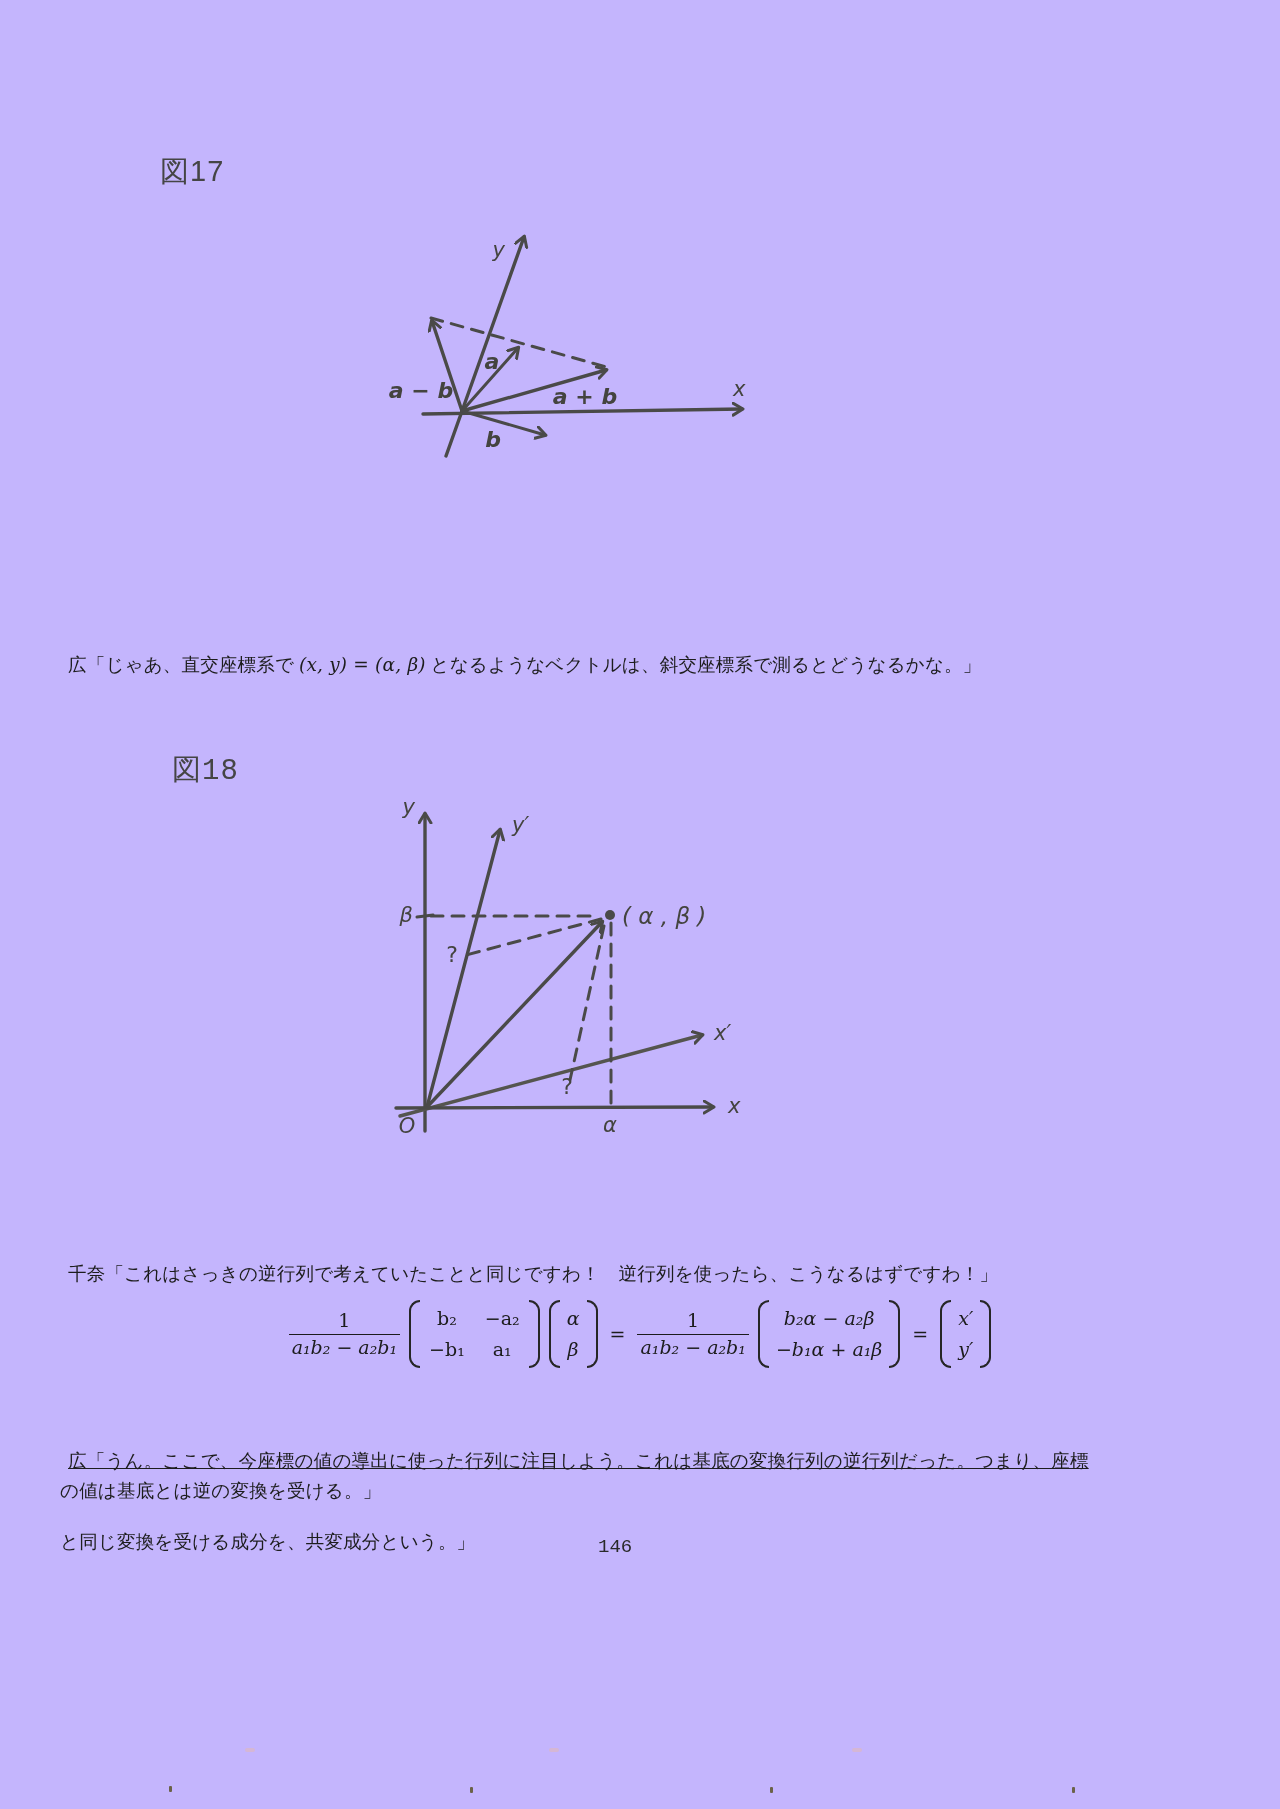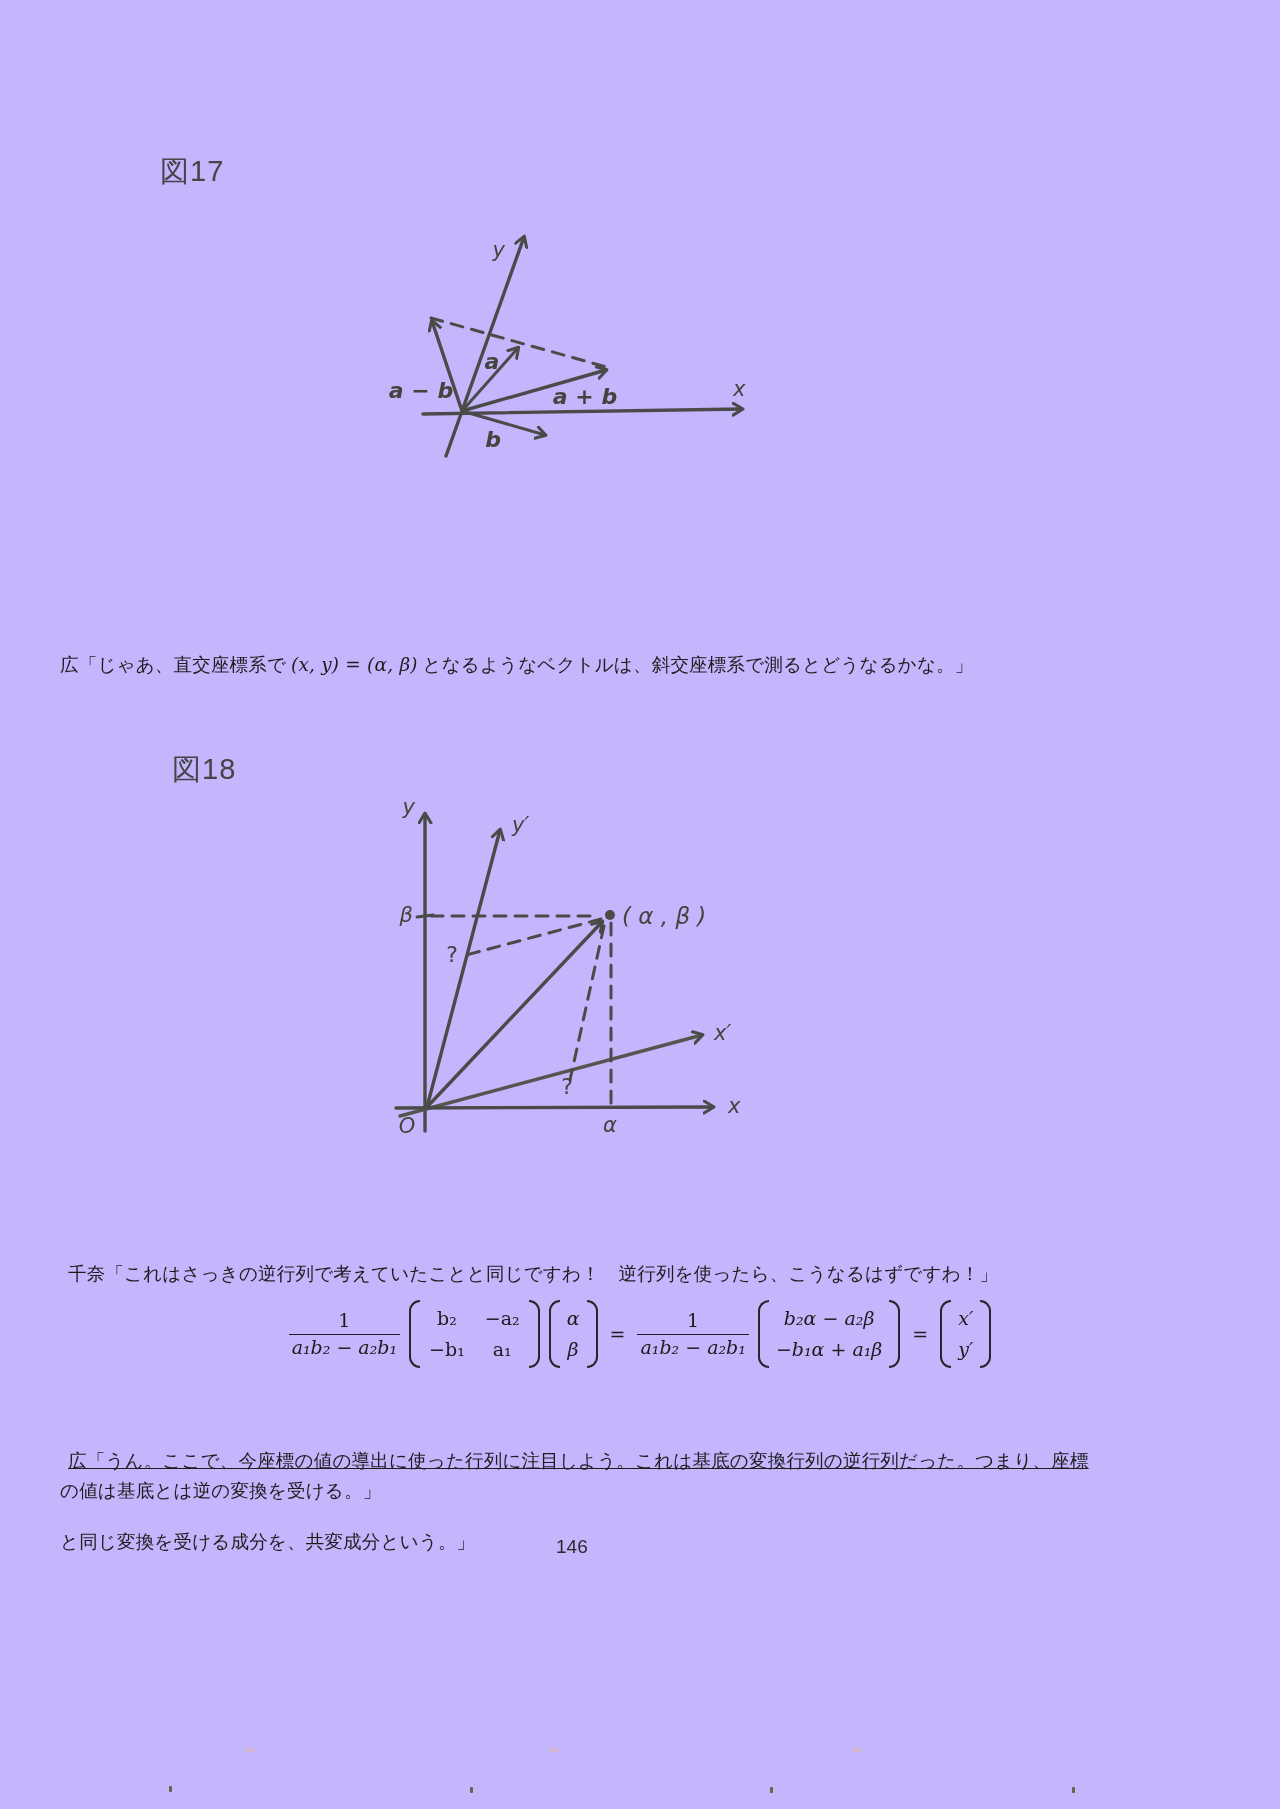--- a/index.html
+++ b/index.html
@@ -40,21 +40,21 @@
   .cells2 { display:grid; grid-template-columns:auto auto; column-gap:20px; row-gap:3px;
             padding:5px 9px; justify-items:center; align-items:center; line-height:1.45; }
   .cells1 { display:grid; row-gap:3px; padding:5px 7px; justify-items:center; align-items:center;
             font-style:italic; line-height:1.45; }
   .eq { font-style:normal; padding:0 3px; }
 
   
   .speck { position:absolute; background:#6b6248; width:3px; height:6px; border-radius:1px; }
   .pink  { position:absolute; background:#e3b8b4; width:10px; height:4px; opacity:.55; border-radius:2px; }
 
-  .pagenum { position:absolute; font-size:19px; color:#2a2a2a; font-family:Liberation Sans, sans-serif; }
+  .pagenum { position:absolute; font-size:19px; color:#2a2a2a; font-family:Liberation Mono, monospace;margin-left:42px; }
 </style>
 </head>
 <body>
 
 <div class="page">
 
   <div class="fig-heading" style="left:160px; top:152px;">図17</div>
 
   <svg style="position:absolute; left:380px; top:180px;" width="400" height="300" viewBox="380 180 400 300">
     <defs>
@@ -72,25 +72,25 @@
       <line x1="431" y1="318" x2="610" y2="368" stroke-width="3" stroke-dasharray="12 9"></line>
     </g>
     <text class="hy" x="505" y="257" text-anchor="end">y</text>
     <text class="hy" x="733" y="396" text-anchor="start">x</text>
     <text class="hb" x="492" y="369" text-anchor="middle">a</text>
     <text class="hb" x="421" y="398" text-anchor="middle">a − b</text>
     <text class="hb" x="585" y="404" text-anchor="middle">a + b</text>
     <text class="hb" x="493" y="447" text-anchor="middle">b</text>
   </svg>
 
-  <div class="textline" style="left:60px; top:652px;">
+  <div class="textline" style="left:68px; top:652px;">
     <span>広「じゃあ、直交座標系で </span><span class="mi">(x, y) = (α, β)</span><span> となるようなベクトルは、斜交座標系で測るとどうなるかな。」</span>
   </div>
 
-  <div class="fig-heading" style="left:172px; top:750px;">図18</div>
+  <div class="fig-heading" style="left:172px; top:750px;font-family:Liberation Mono, monospace;">図18</div>
 
   <svg style="position:absolute; left:380px; top:780px;" width="380" height="370" viewBox="380 780 380 370">
     <defs>
       <marker id="ar18" markerUnits="userSpaceOnUse" markerWidth="26" markerHeight="26" refX="10" refY="7" orient="auto">
         <path d="M1,1 L11,7 L1,13" fill="none" stroke="#4a4a48" stroke-width="3" stroke-linecap="round" stroke-linejoin="round"></path>
       </marker>
     </defs>
     <g stroke="#4a4a48" stroke-width="3.4" stroke-linecap="round" fill="none">
       <line x1="425" y1="1131" x2="425" y2="814" marker-end="url(#ar18)"></line>
       <line x1="427" y1="1107" x2="500" y2="830" marker-end="url(#ar18)"></line>

